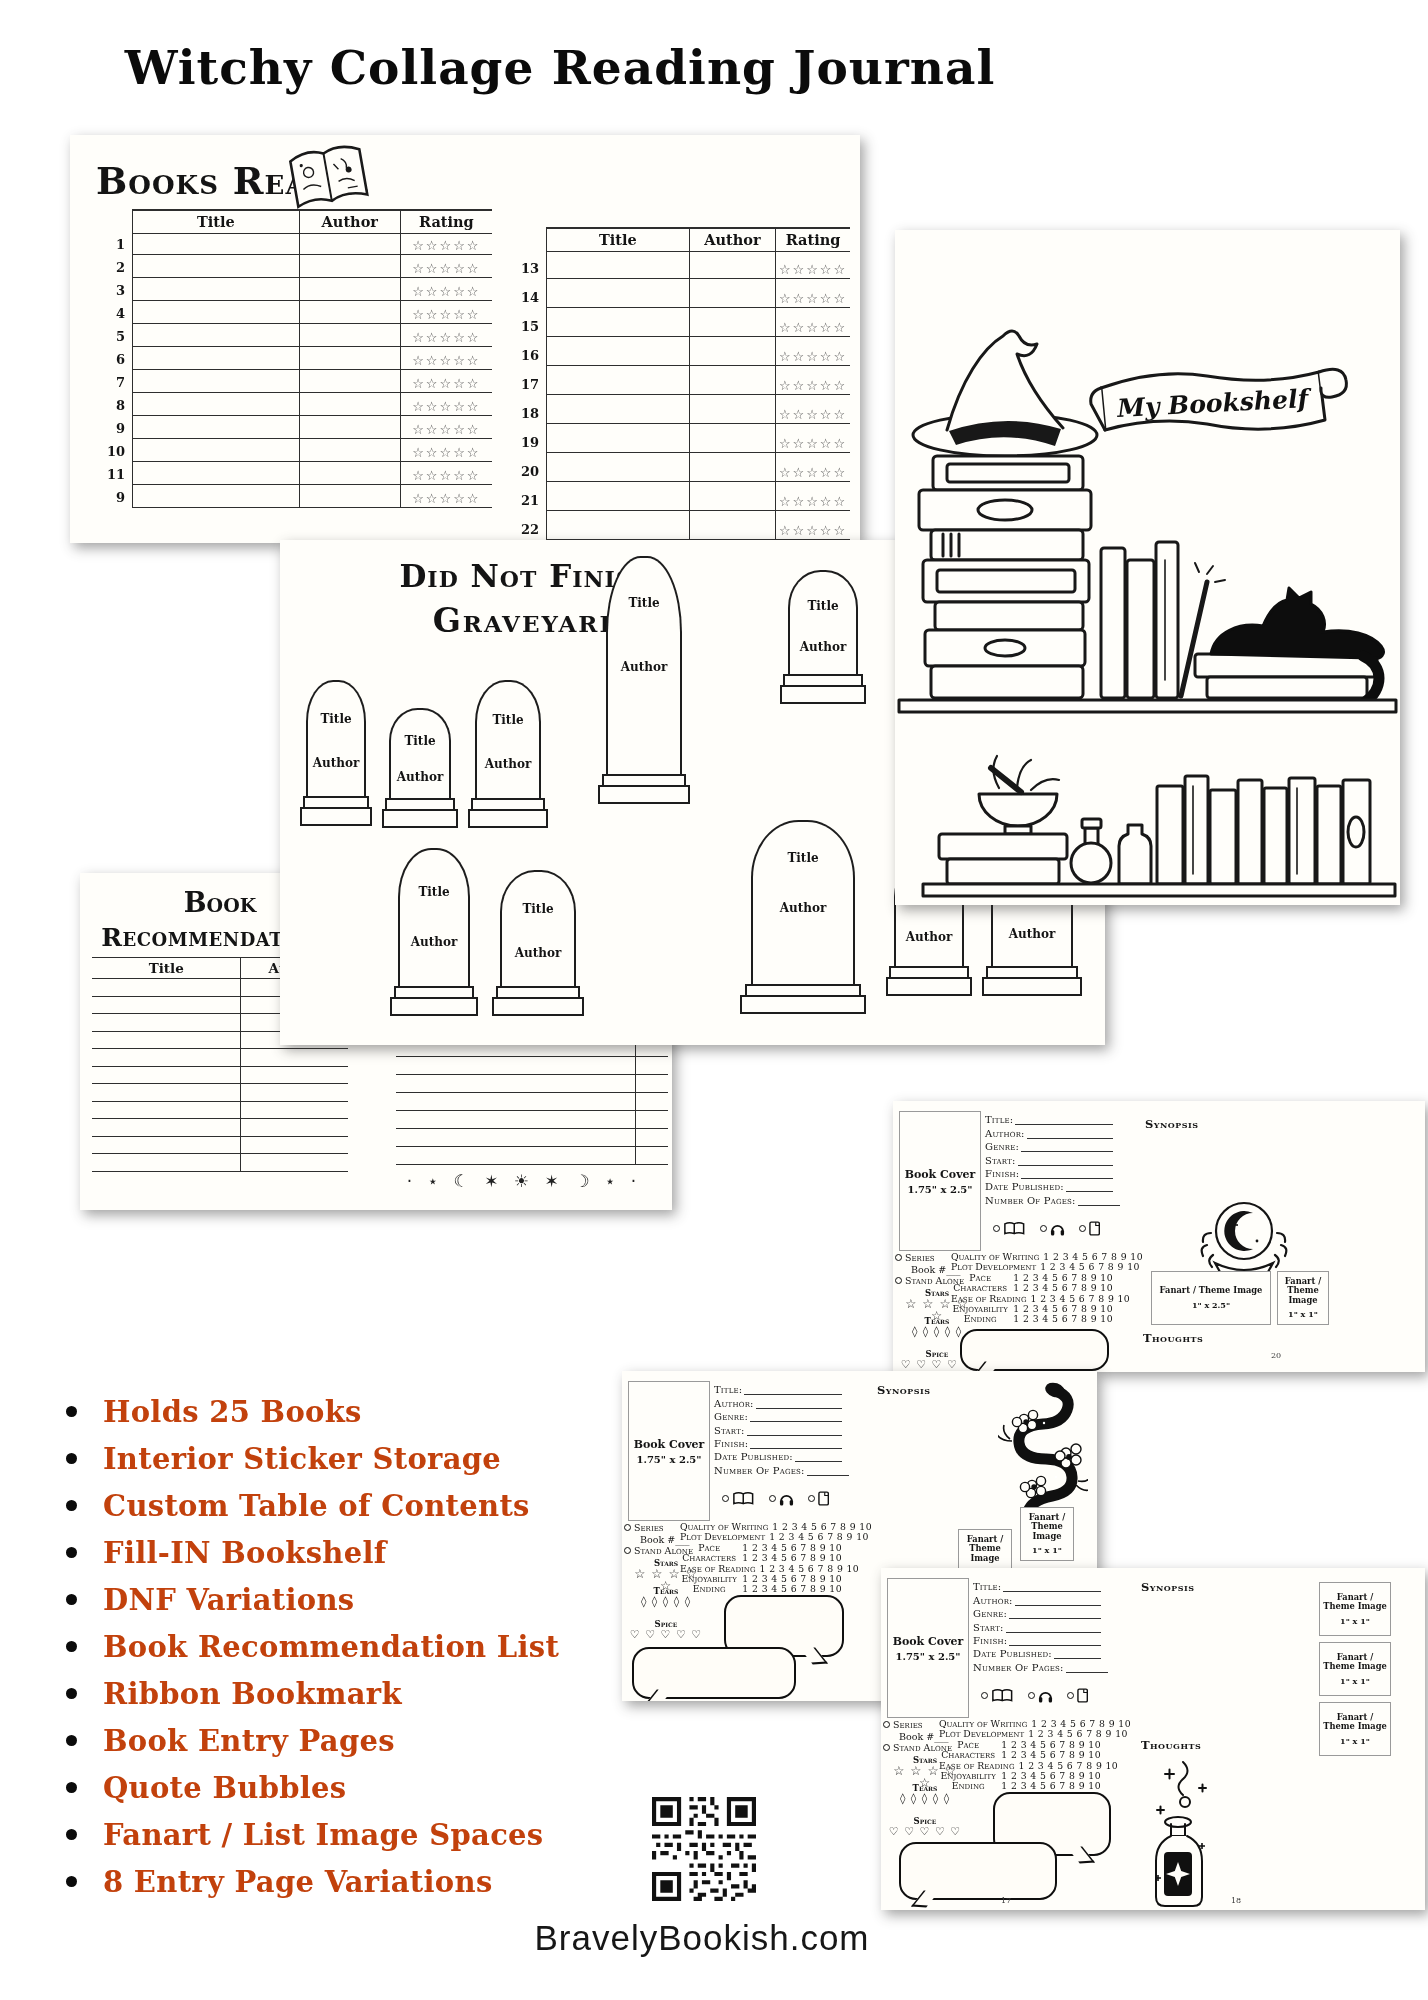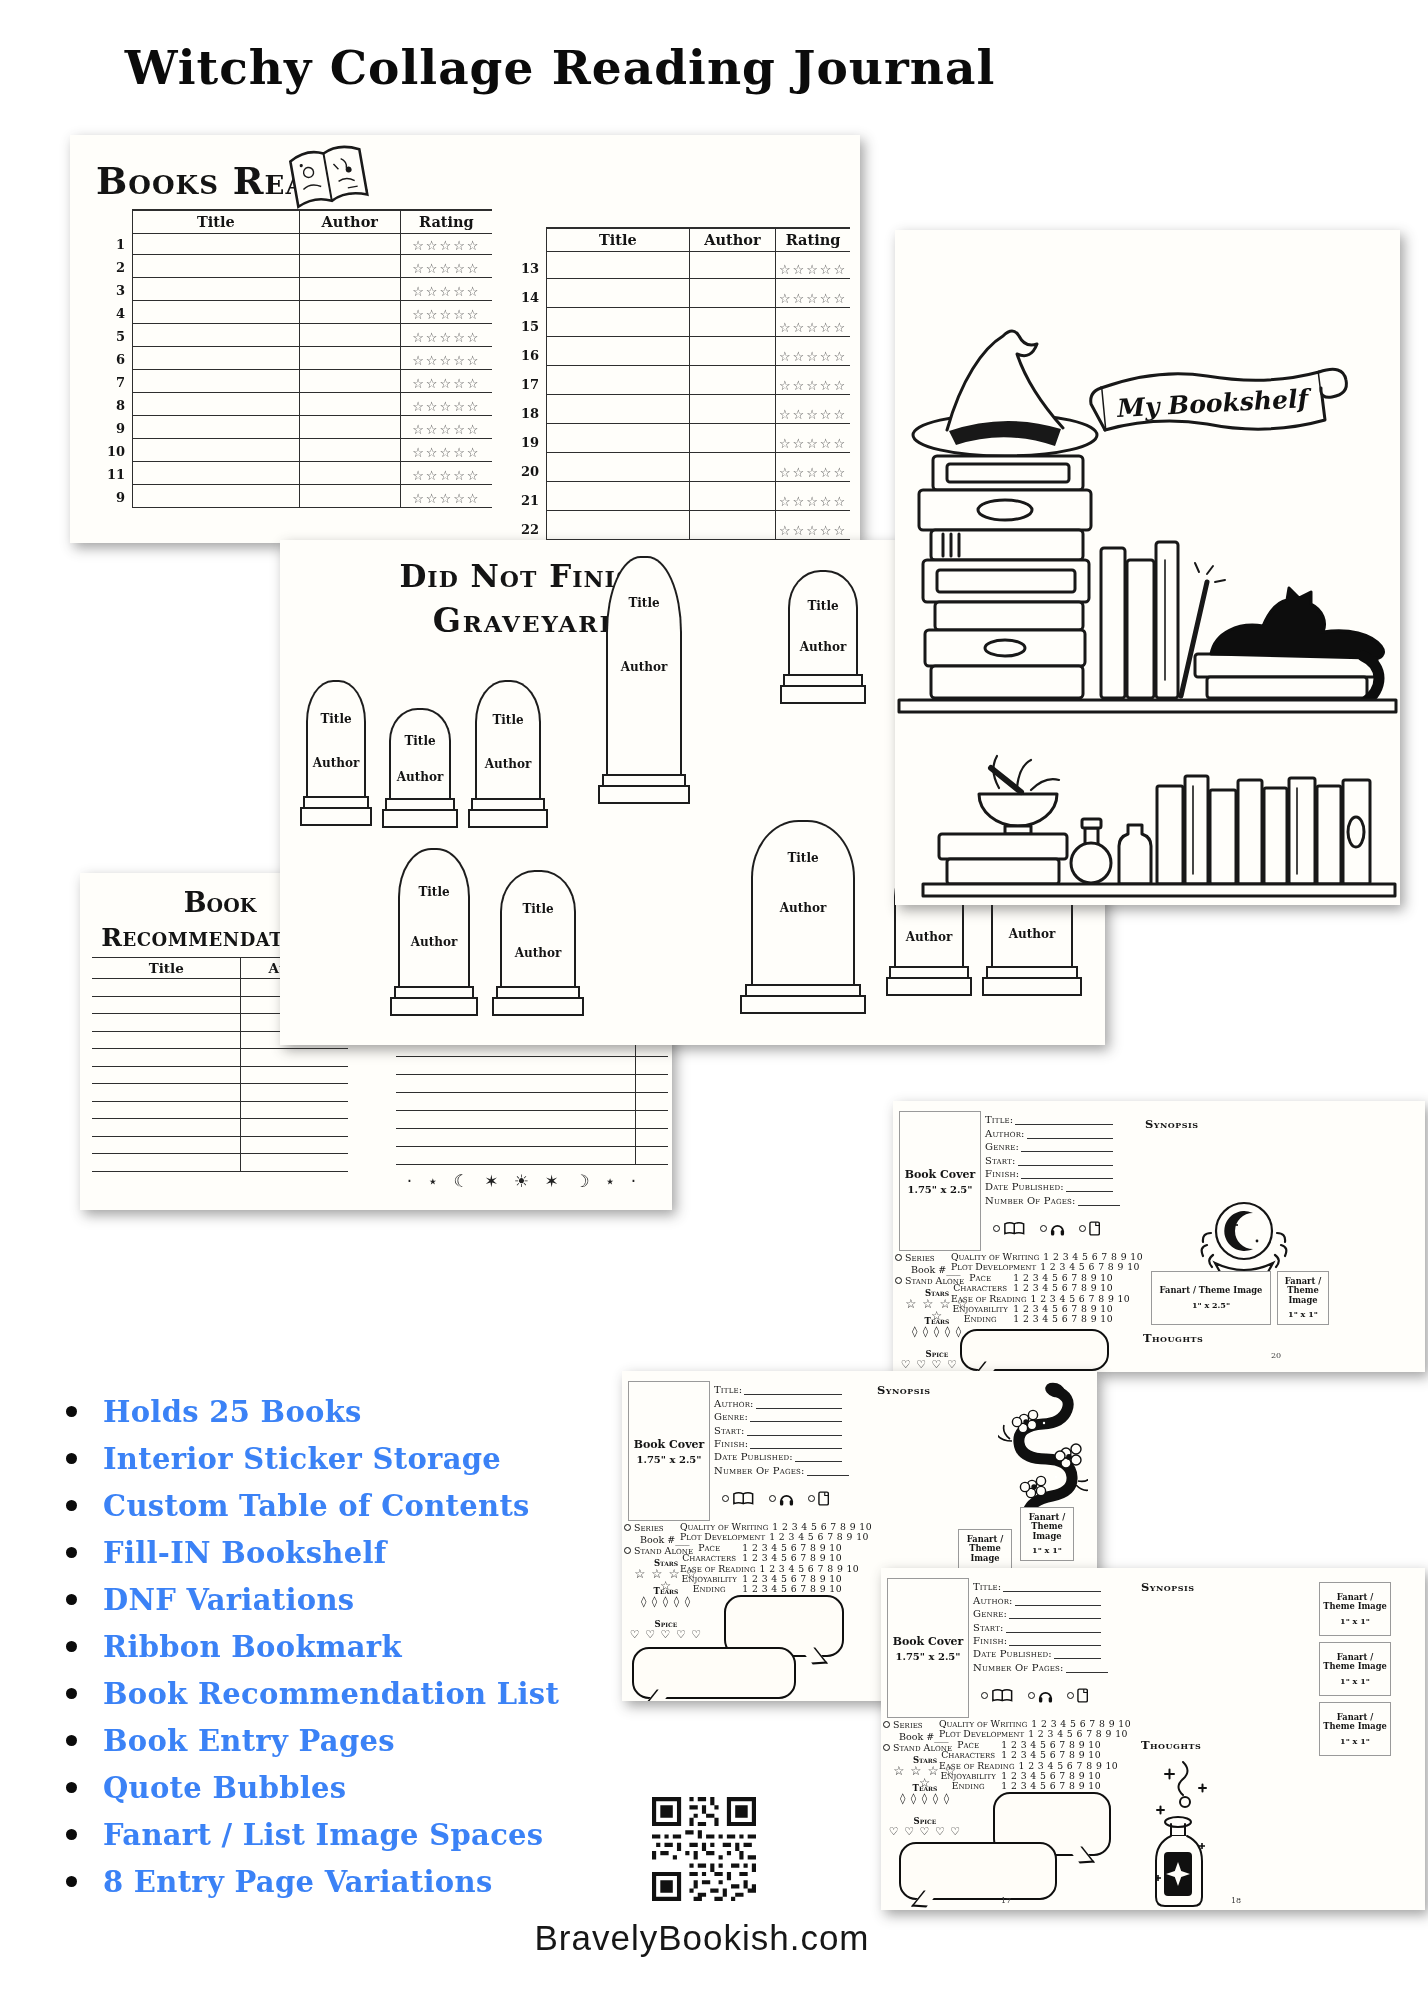--- a/index.html
+++ b/index.html
@@ -108,21 +108,21 @@
   .tail-l::after{left:16px;bottom:-9px;border-left:2.4px solid #0f0f0f;border-bottom:2.4px solid #0f0f0f;
     transform:skewX(-36deg) rotate(4deg);}
   .tail-r::after{right:20px;bottom:-9px;border-right:2.4px solid #0f0f0f;border-bottom:2.4px solid #0f0f0f;
     transform:skewX(36deg) rotate(-4deg);}
   .pnum{position:absolute;font-size:8px;color:#3a3a3a;}
 
   
   #features{position:absolute;left:58px;top:1388px;width:520px;}
   .feat{display:flex;align-items:center;height:47px;}
   .fdot{width:11px;height:11px;border-radius:50%;background:#0b0b0b;margin:0 26px 0 8px;flex:none;}
-  .ftext{font-size:29px;font-weight:bold;letter-spacing:.3px;color:#3b82f6;}
+  .ftext{font-size:29px;font-weight:bold;letter-spacing:.3px;color:#c2410c;}
   #qr{position:absolute;left:652px;top:1797px;width:104px;height:104px;}
   #footer{position:absolute;left:452px;top:1918px;width:500px;text-align:center;
     font-family:Liberation Sans, sans-serif;font-size:35px;letter-spacing:1px;color:#171717;}
 </style>
 </head>
 <body>
 
 <svg width="0" height="0" style="position:absolute">
   <defs>
     <g id="i-book">
@@ -1106,26 +1106,26 @@
         <span class="ftext">Fill-IN Bookshelf</span>
       </div>
 
       <div class="feat">
         <span class="fdot"></span>
         <span class="ftext">DNF Variations</span>
       </div>
 
       <div class="feat">
         <span class="fdot"></span>
-        <span class="ftext">Ribbon Bookmark</span>
+        <span class="ftext">Book Recommendation List</span>
       </div>
 
       <div class="feat">
         <span class="fdot"></span>
-        <span class="ftext">Book Recommendation List</span>
+        <span class="ftext">Ribbon Bookmark</span>
       </div>
 
       <div class="feat">
         <span class="fdot"></span>
         <span class="ftext">Book Entry Pages</span>
       </div>
 
       <div class="feat">
         <span class="fdot"></span>
         <span class="ftext">Quote Bubbles</span>

